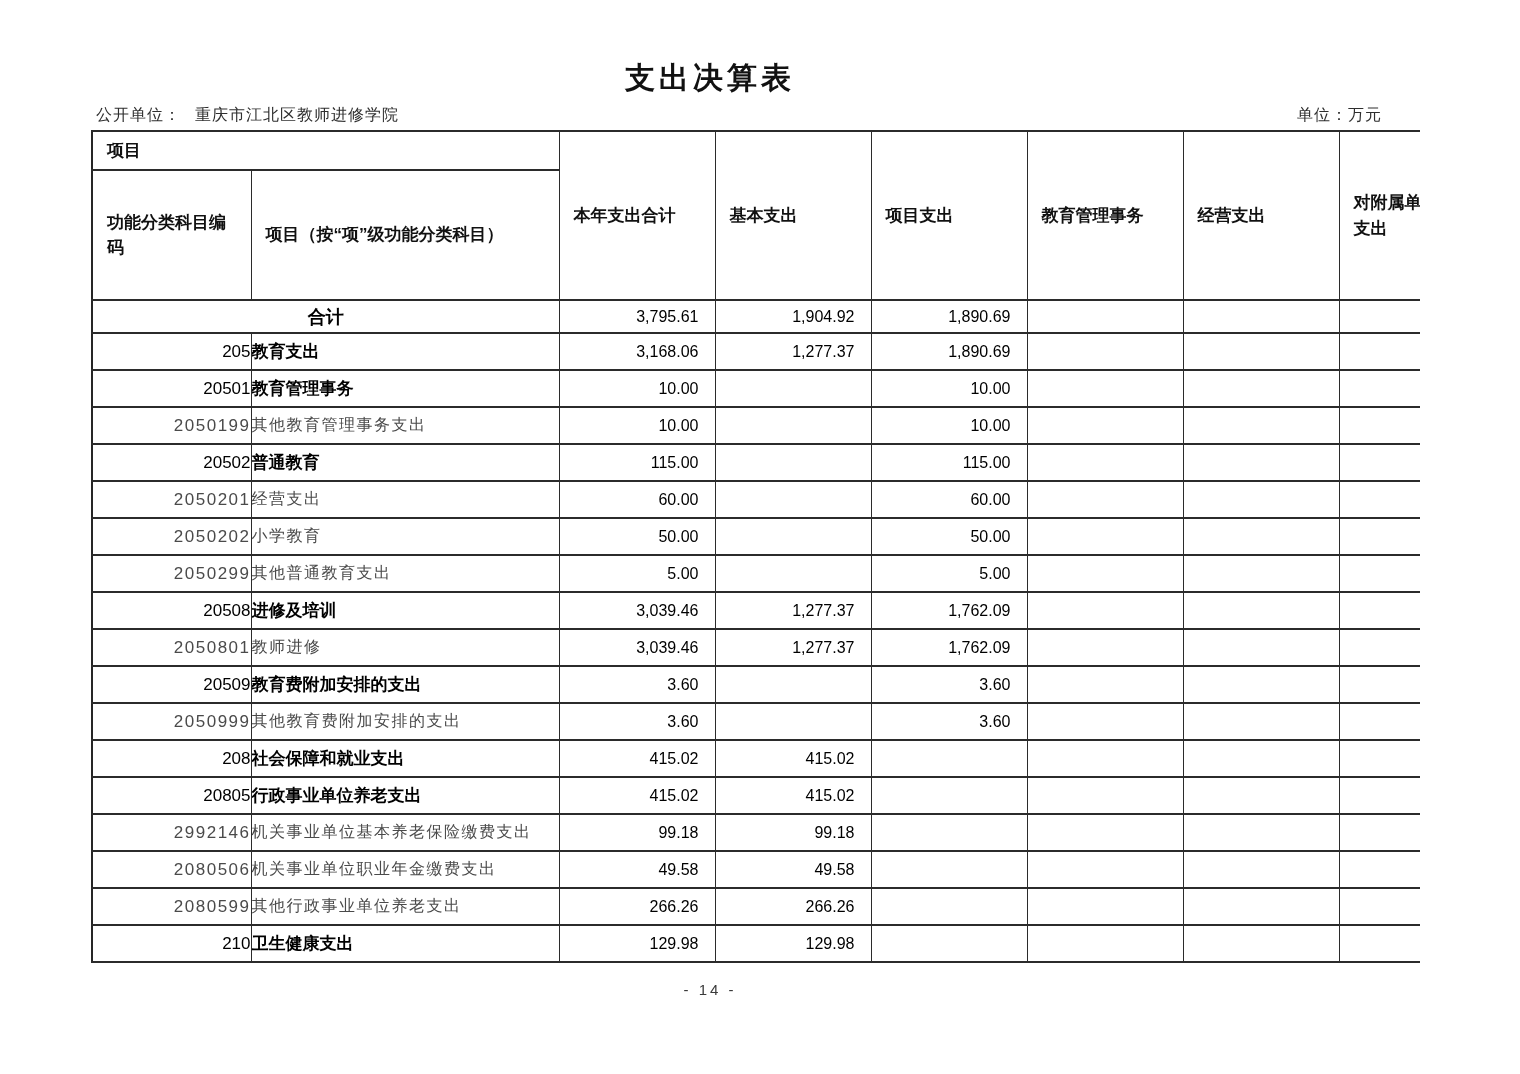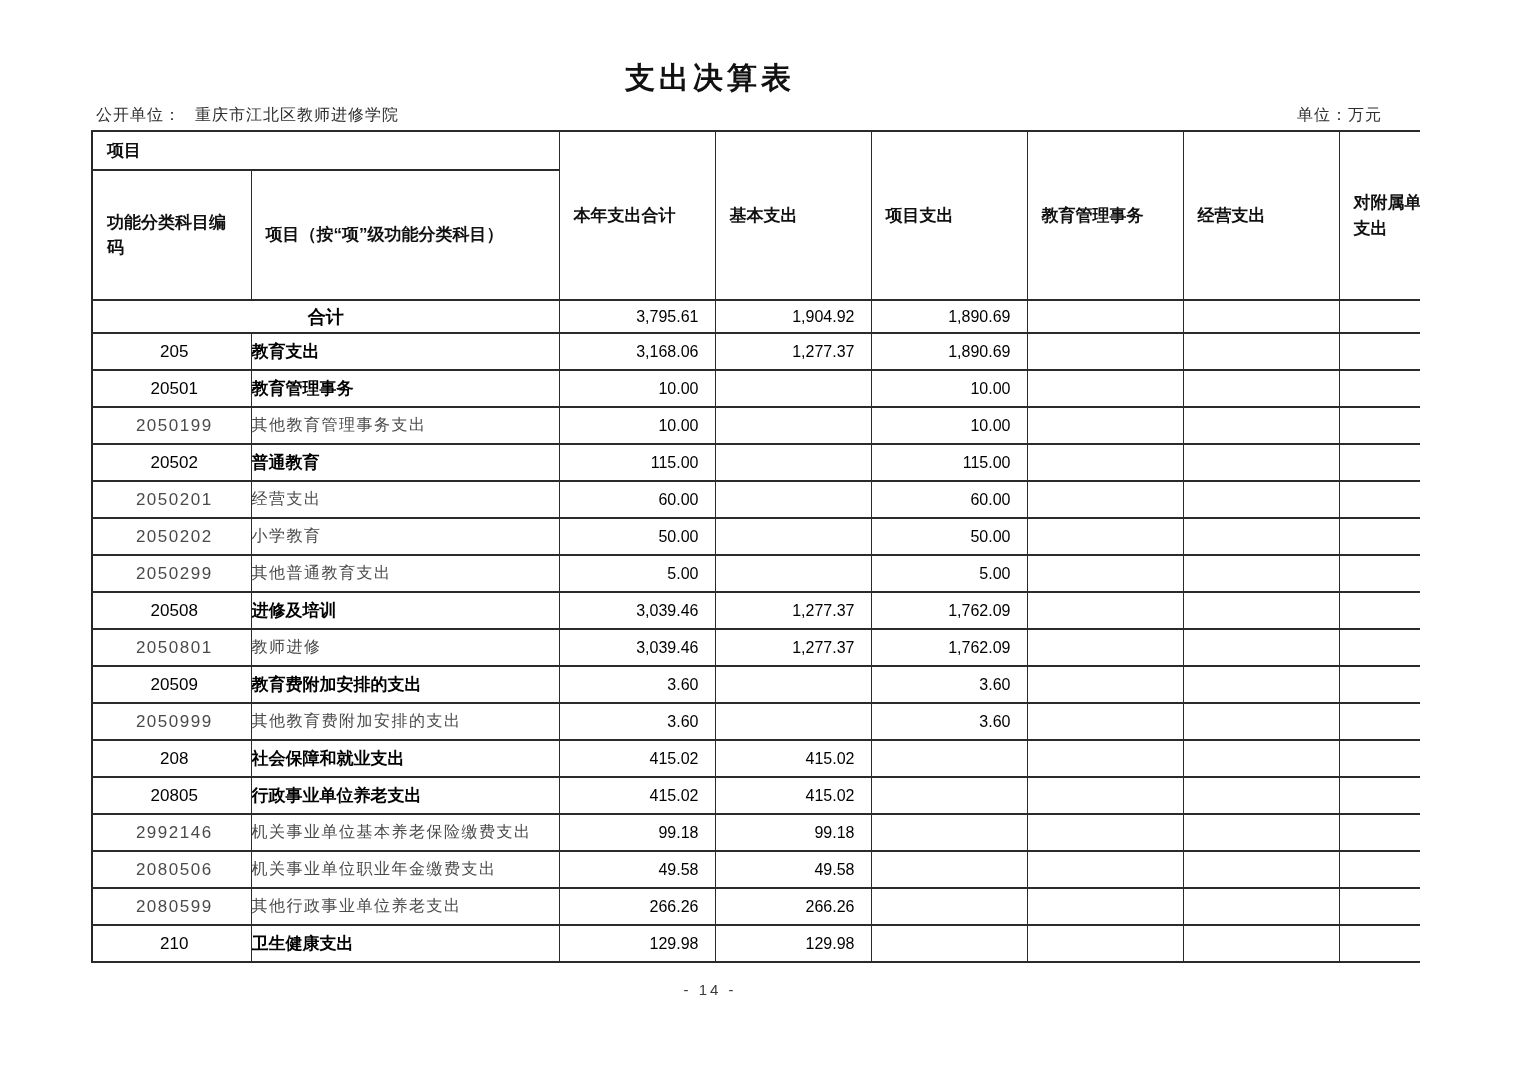--- a/index.html
+++ b/index.html
@@ -67,21 +67,21 @@
   tbody tr { height: 37px; }
   tbody tr.total-row { height: 33px; }
   td.total-label {
     text-align: center;
     font-weight: bold;
     font-size: 18px;
   }
   td.code {
     padding-left: 5px;
     font-size: 17px;
-    text-align: center;
+    text-align: right;
   }
   td.name {
     font-size: 16px;
     text-align: left;
   }
   td.num {
     text-align: right;
     padding-right: 16px;
     font-size: 16px;
     color: #000000;

